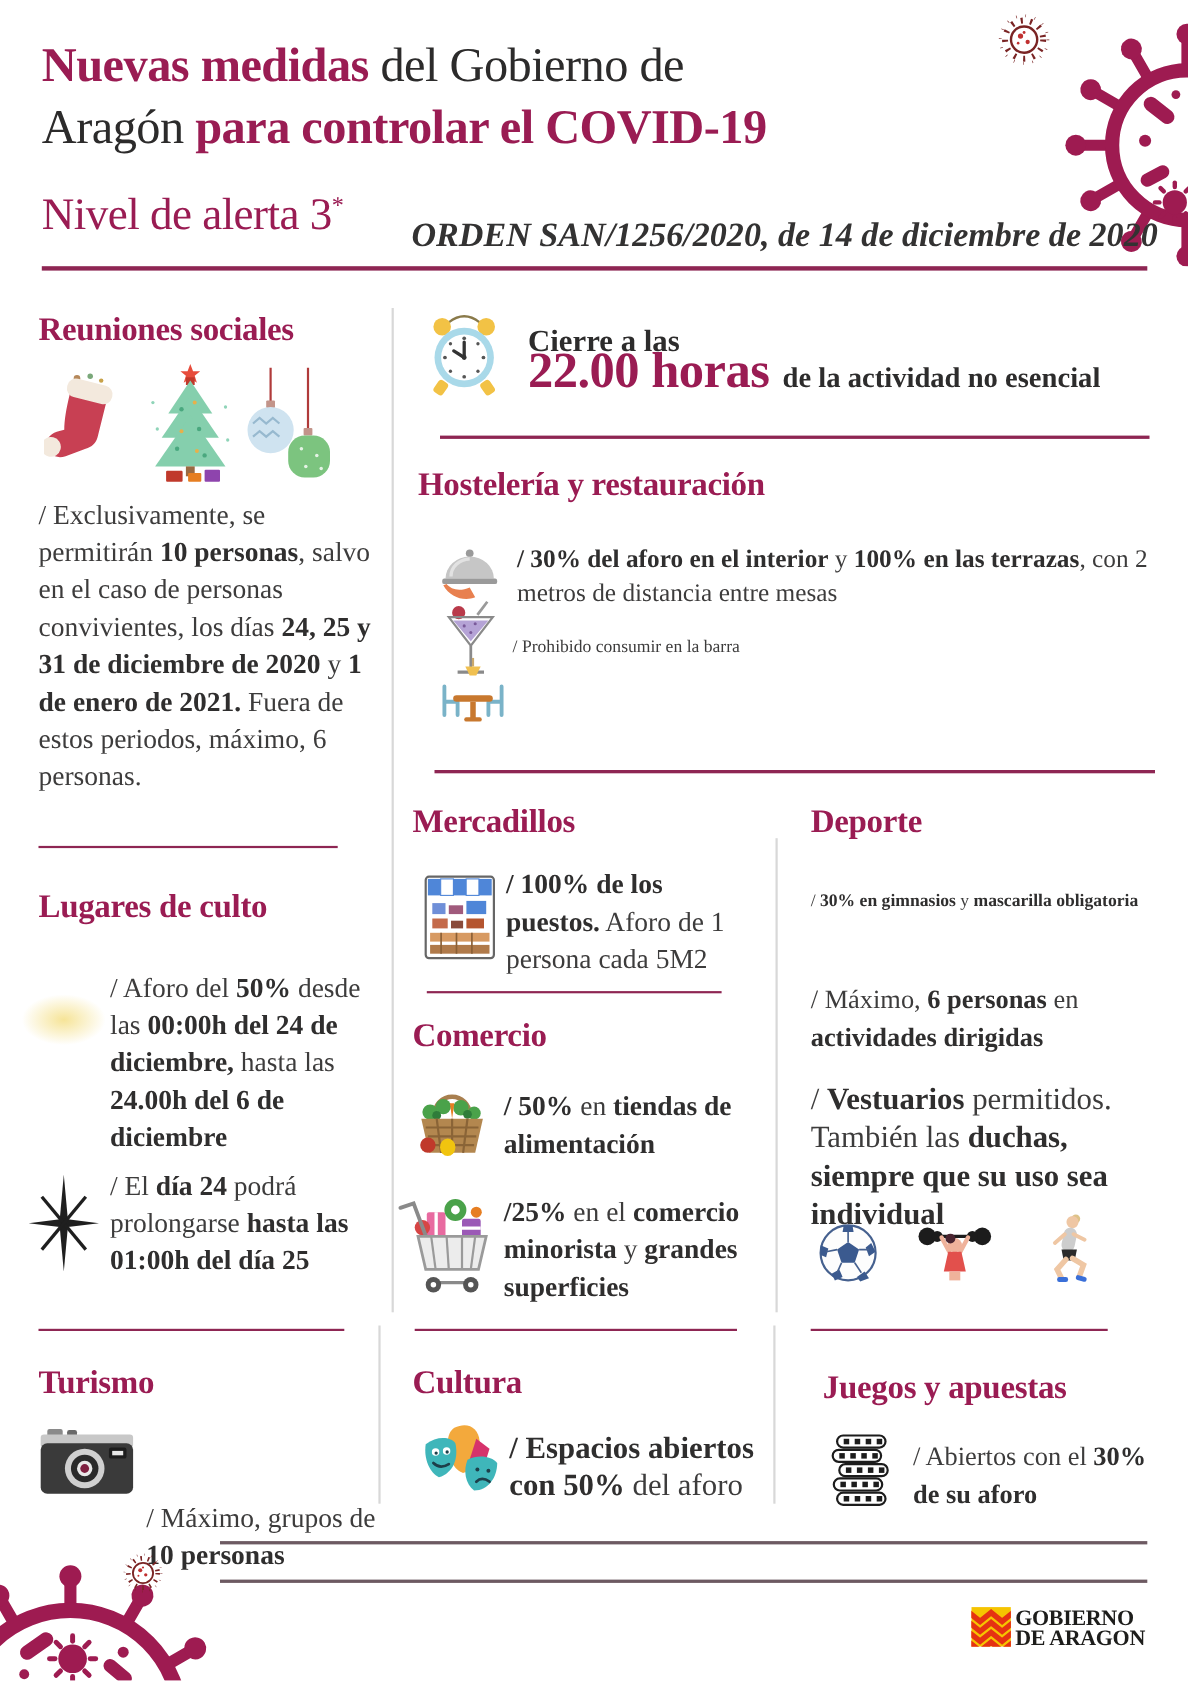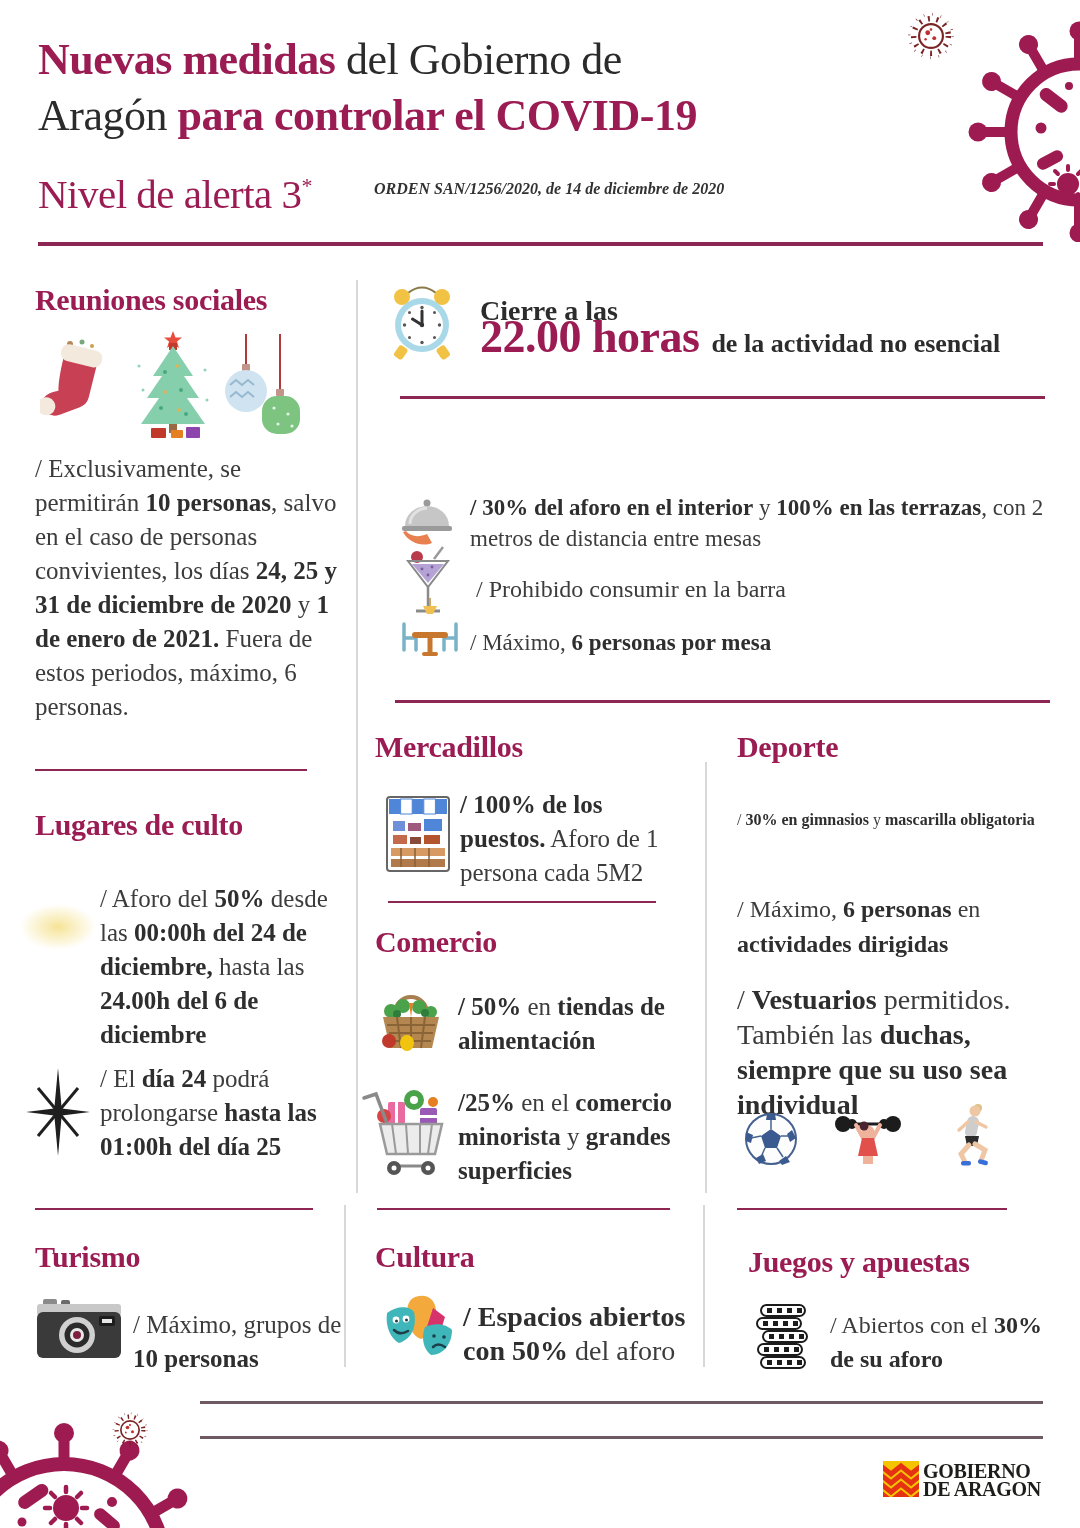--- a/index.html
+++ b/index.html
@@ -5,21 +5,21 @@
   html,body{margin:0;padding:0;background:#ffffff;}
   .page{position:relative;width:1080px;height:1528px;background:#fff;overflow:hidden;
         font-family:Liberation Serif, serif;color:#3d3c3c;}
   .abs{position:absolute;}
   
   .title{left:38px;top:32px;font-size:44px;line-height:56px;letter-spacing:-0.5px;color:#2c2b2b;font-weight:400;}
   .title .b{font-weight:700;}
   .title .a{color:#9a1c53;}
   .alert{left:38px;top:170px;font-size:41px;color:#9a1c53;font-weight:400;letter-spacing:-0.5px;}
   .alert sup{font-size:22px;}
-  .order{left:374px;top:180px;font-size:16px;font-style:italic;font-weight:600;color:#333232;}
+  .order{left:374px;top:196px;font-size:31px;font-style:italic;font-weight:600;color:#333232;}
   .sec-title{font-size:30px;font-weight:700;color:#9a1c53;letter-spacing:-0.3px;}
   .txt{font-size:25px;line-height:34px;color:#3d3c3c;}
   .txt .b{font-weight:700;color:#2f2e2e;}
   .rule{background:#8e2653;height:2px;}
   .vdiv{background:#d8d8d8;width:2px;}
   
   .closure-intro{font-size:28px;font-weight:700;color:#2d2c2c;}
   .closure-time{font-size:46px;font-weight:700;color:#9a1c53;letter-spacing:-0.5px;}
   .closure-detail{font-size:26px;font-weight:700;color:#2d2c2c;margin-left:12px;}
   
@@ -179,21 +179,21 @@
     <rect x="26" y="4" width="9" height="6" rx="2" fill="#6a6a6a"></rect>
     <rect x="2" y="8" width="84" height="12" rx="3" fill="#c8c8c8"></rect>
     <rect x="2" y="16" width="84" height="46" rx="6" fill="#3a3a3a"></rect>
     <rect x="64" y="20" width="16" height="10" rx="2" fill="#1d1d1d"></rect>
     <rect x="67" y="23" width="10" height="4" fill="#e8e8e8"></rect>
     <circle cx="42" cy="39" r="18" fill="#d0d0d0"></circle>
     <circle cx="42" cy="39" r="12.5" fill="#2a2a2a"></circle>
     <circle cx="42" cy="39" r="7" fill="#e8e8e8"></circle>
     <circle cx="42" cy="39" r="4" fill="#7e2040"></circle>
   </svg>
-  <div class="abs txt" style="left:133px;top:1308px;width:212px"><span>/ Máximo, grupos de </span><span class="b">10 personas</span></div>
+  <div class="abs txt" style="left:133px;top:1364px;width:212px"><span>/ Máximo, grupos de </span><span class="b">10 personas</span></div>
 
   <div class="abs vdiv" style="left:356px;top:280px;height:913px"></div>
   <div class="abs vdiv" style="left:705px;top:762px;height:431px"></div>
   <div class="abs vdiv" style="left:344px;top:1205px;height:162px"></div>
   <div class="abs vdiv" style="left:703px;top:1205px;height:162px"></div>
 
   <svg class="abs" style="left:382px;top:280px" width="80" height="84" viewBox="0 0 80 84">
     <path d="M26,13 Q40,2 54,13" fill="none" stroke="#8a7a4a" stroke-width="2"></path>
     <circle cx="20" cy="17" r="8" fill="#f2c245"></circle>
       <circle cx="60" cy="17" r="8" fill="#f2c245"></circle>
@@ -216,20 +216,21 @@
         <line x1="40" y1="45" x2="30.5" y2="39"></line>
       </g>
     <circle cx="40" cy="45" r="2.2" fill="#333"></circle>
   </svg>
   <div class="abs closure-intro" style="left:480px;top:295px">Cierre a las</div>
   <div class="abs" style="left:480px;top:310px">
     <span class="closure-time">22.00 horas</span><span class="closure-detail">de la actividad no esencial</span>
   </div>
   <div class="abs rule" style="left:400px;top:396px;width:645px;height:3px"></div>
 
+  <div class="abs sec-title" style="left:380px;top:424px">Hostelería y restauración</div>
 
   <svg class="abs" style="left:398px;top:490px" width="58" height="58" viewBox="0 0 58 58">
     <circle cx="29" cy="13" r="3.5" fill="#9a9a9a"></circle>
     <path d="M7,36 A22,20 0 0 1 51,36 Z" fill="#c6c6c6"></path>
     <path d="M12,34 A18,16 0 0 1 29,18" fill="none" stroke="#e2e2e2" stroke-width="3"></path>
     <rect x="4" y="36" width="50" height="5" rx="2" fill="#9a9a9a"></rect>
     <path d="M5,42 C11,53 24,57 34,53 L29,44 C20,48 12,46 8,41 Z" fill="#e8804f"></path>
   </svg>
   <div class="abs txt" style="left:470px;top:492px;width:585px;font-size:23px;line-height:31px"><span class="b">/ </span><span class="b">30% del aforo en el interior</span><span> y </span><span class="b">100% en las terrazas</span><span>, con 2 metros de distancia entre mesas</span></div>
 
@@ -239,34 +240,33 @@
     <polygon points="8,19 40,19 24,38" fill="#b5a3d6"></polygon>
     <g fill="#7a5a9a">
         <circle cx="18" cy="24" r="1.4"></circle>
         <circle cx="28" cy="22" r="1.4"></circle>
         <circle cx="24" cy="30" r="1.4"></circle>
       </g>
     <polygon points="4,16 44,16 24,42" fill="none" stroke="#8a8a8a" stroke-width="2"></polygon>
     <line x1="24" y1="42" x2="24" y2="64" stroke="#8a8a8a" stroke-width="2.5"></line>
     <line x1="12" y1="66" x2="36" y2="66" stroke="#8a8a8a" stroke-width="3"></line>
   </svg>
-  <div class="abs txt" style="left:476px;top:572px;width:585px;font-size:24px"><span>/ Prohibido consumir en la barra</span></div>
+  <div class="abs txt" style="left:466px;top:572px;width:585px;font-size:16px"><span>/ Prohibido consumir en la barra</span></div>
 
   <svg class="abs" style="left:396px;top:598px" width="68" height="66" viewBox="0 0 68 66">
     <line x1="34" y1="0" x2="34" y2="8" stroke="#caa86a" stroke-width="2"></line>
     <polygon points="27,8 41,8 37,16 31,16" fill="#f0c050"></polygon>
     <g fill="none" stroke="#7ab3c8" stroke-width="3.5" stroke-linecap="round">
       <path d="M8,26 V52 M8,40 H20 M20,40 V52"></path>
       <path d="M60,26 V52 M60,40 H48 M48,40 V52"></path>
     </g>
     <rect x="16" y="34" width="36" height="6" rx="3" fill="#c8782e"></rect>
     <rect x="31.5" y="40" width="5" height="16" fill="#c8782e"></rect>
     <rect x="26" y="54" width="16" height="4" rx="2" fill="#c8782e"></rect>
   </svg>
-  <div class="abs txt" style="left:470px;top:626px;width:585px;font-size:23px"><span>/ Máximo, </span><span class="b">6 personas por mesa</span></div>
 
   <div class="abs rule" style="left:395px;top:700px;width:655px;height:3px"></div>
 
   <div class="abs sec-title" style="left:375px;top:730px">Mercadillos</div>
   <svg class="abs" style="left:385px;top:793px" width="66" height="80" viewBox="0 0 66 80">
     <rect x="2" y="4" width="62" height="74" rx="3" fill="#fff" stroke="#666" stroke-width="2"></rect>
     <g>
       <rect x="4" y="6" width="11.6" height="15" fill="#4f86d8"></rect>
         <rect x="15.6" y="6" width="11.6" height="15" fill="#fff" stroke="#4f86d8" stroke-width="1"></rect>
       <rect x="27.2" y="6" width="11.6" height="15" fill="#4f86d8"></rect>

